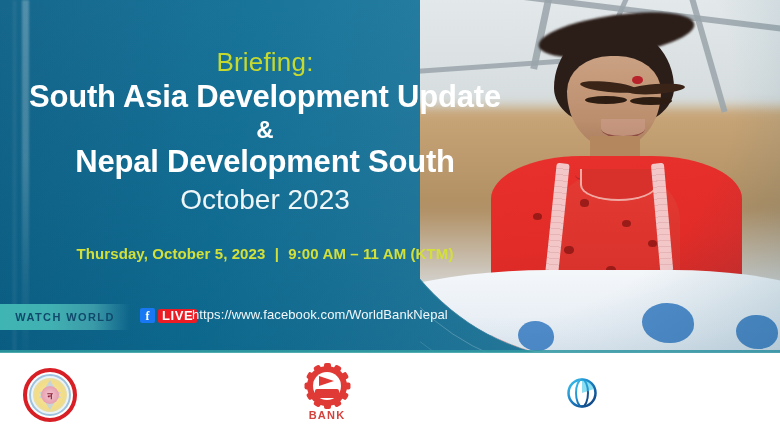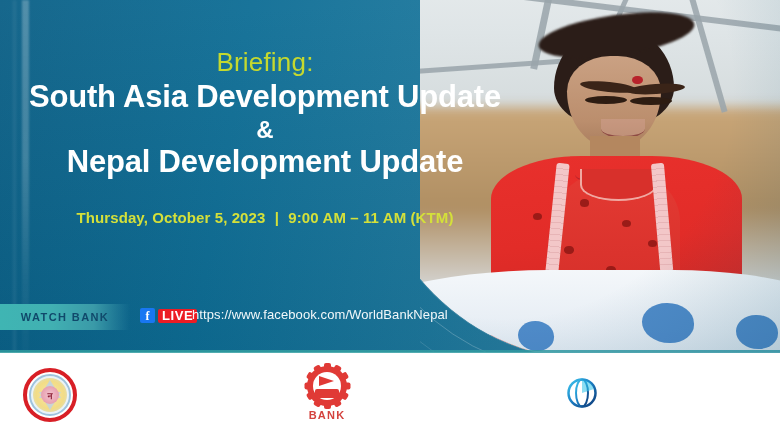--- a/index.html
+++ b/index.html
@@ -575,32 +575,33 @@
             <div class="photo-shade"></div>
           </div>
         </div>
       </div>
     </div>
 
     <div class="copy">
       <p class="briefing">Briefing:</p>
       <p class="line-main">South Asia Development Update</p>
       <p class="amp">&amp;</p>
-      <p class="line-main">Nepal Development Update</p>
+      <p class="line-main">Nepal Development South</p>
+      <p class="month">October 2023</p>
 
       <p class="datetime">
         <span>Thursday, October 5, 2023</span>
         <span class="sep">|</span>
         <span>9:00 AM – 11 AM (KTM)</span>
       </p>
     </div>
 
     <div class="live-row">
       <div class="watch-live">
-        <span>WATCH BANK</span>
+        <span>WATCH WORLD</span>
       </div>
 
       <div class="fb-badge">
         <div class="fb-f">f</div>
         <div class="fb-live">LIVE</div>
       </div>
 
       <div class="fb-url">https://www.facebook.com/WorldBankNepal</div>
     </div>
   </div>

